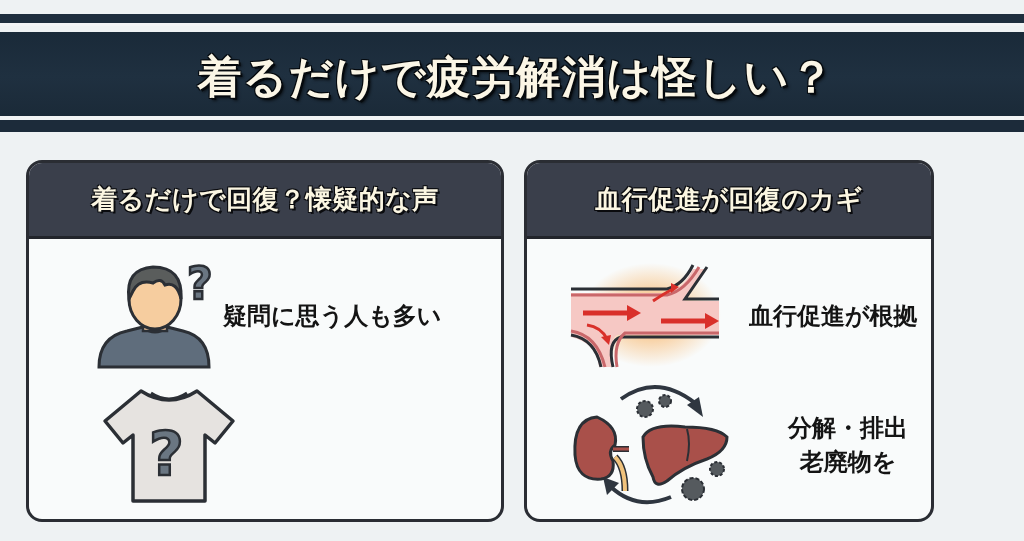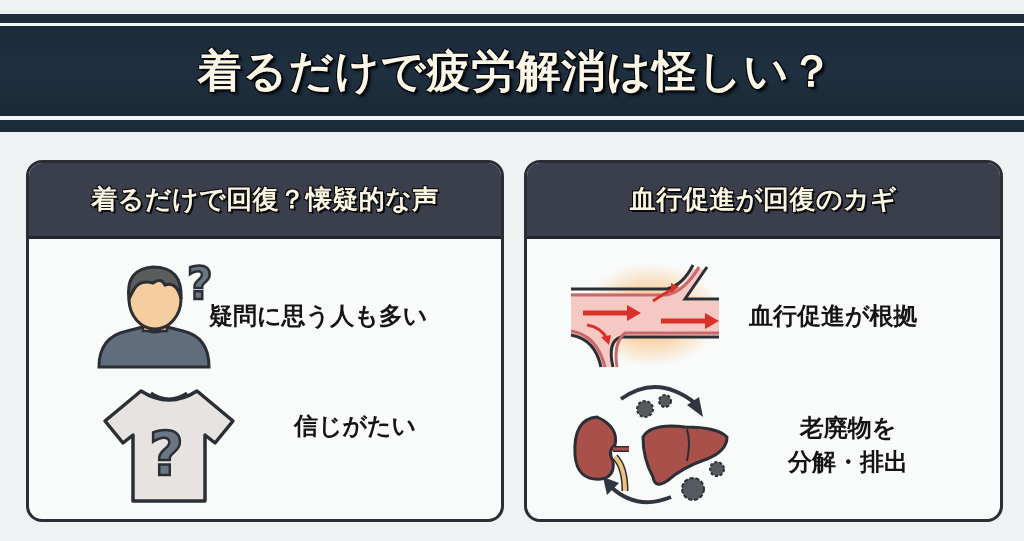--- a/index.html
+++ b/index.html
@@ -6,39 +6,39 @@
   html, body { width: 1024px; height: 541px; overflow: hidden; }
   body {
     background: #eef2f3;
     font-family: "DejaVu Sans", "Liberation Sans", sans-serif;
     position: relative;
   }
   
   .banner-top-band { position: absolute; left: 0; top: 14px; width: 1024px; height: 9px; background: #1e2e3d; }
   .banner-line-1 { position: absolute; left: 0; top: 23px; width: 1024px; height: 3px; background: #f2f4f5; }
   .banner-main {
-    position: absolute; left: 0; top: 26px; width: 1024px; height: 90px;
+    position: absolute; left: 0; top: 32px; width: 1024px; height: 90px;
     background: linear-gradient(180deg, #1a2a39 0%, #1f3040 50%, #1a2937 100%);
     display: flex; align-items: center; justify-content: center;
   }
   .banner-line-2 { position: absolute; left: 0; top: 116px; width: 1024px; height: 4px; background: #f2f4f5; }
   .banner-bottom-band { position: absolute; left: 0; top: 120px; width: 1024px; height: 12px; background: #1c2b3a; }
   .banner-title {
     color: #fbf6e6; font-weight: bold; font-size: 44px; letter-spacing: 1px;
     text-shadow: 2px 2px 0 #05090d, -1px -1px 0 #05090d, 1px -1px 0 #05090d, -1px 1px 0 #05090d, 3px 3px 3px rgba(0,0,0,0.6);
     padding-left: 8px;
   }
   
   .card {
     position: absolute; top: 160px; height: 362px;
     border: 3px solid #2a2d33; border-radius: 16px;
     background: #f9fbfb; overflow: hidden;
   }
   .card-left { left: 26px; width: 478px; }
-  .card-right { left: 524px; width: 479px; }
+  .card-right { left: 524px; width: 410px; }
   .card-header {
     height: 76px; background: #3a3f4b;
     border-bottom: 3px solid #22252b;
     display: flex; align-items: center; justify-content: center;
   }
   .card-title {
     color: #fbf6e2; font-weight: bold; font-size: 26px; letter-spacing: 0.5px;
     text-shadow: 2px 2px 0 #0a0b0e, -1px -1px 0 #0a0b0e, 1px -1px 0 #0a0b0e, -1px 1px 0 #0a0b0e;
   }
   .icon-box { position: absolute; }
@@ -70,33 +70,32 @@
 
       <rect x="52" y="56" width="24" height="16" fill="#f4c9a0" stroke="#2b2f35" stroke-width="2.5"></rect>
 
       <ellipse cx="64" cy="40" rx="26" ry="30" fill="#f6cd9f" stroke="#2b2f35" stroke-width="3"></ellipse>
 
       <path d="M38 40 Q34 10 62 8 Q92 8 90 40 Q86 22 74 26 Q70 18 62 24 Q48 20 42 32 Z" fill="#5a5d5c" stroke="#2b2f35" stroke-width="3"></path>
 
       <text x="96" y="40" font-family="DejaVu Sans, sans-serif" font-weight="bold" font-size="44" fill="#6a7682" stroke="#2b2f35" stroke-width="2.5">?</text>
     </svg>
   </div>
-  <div class="row-text" style="left:180px; top:136px;">
+  <div class="row-text" style="left:194px; top:136px;">
     <div>疑問に思う人も多い</div>
   </div>
 
   <div class="icon-box" style="left:72px; top:222px; width:136px; height:122px;">
     <svg width="136" height="122" viewBox="0 0 136 122">
       <path d="M40 6 Q68 24 96 6 L132 36 L114 58 L104 50 L104 116 L32 116 L32 50 L22 58 L4 36 Z" fill="#e6e3e0" stroke="#2b2f35" stroke-width="3.5" stroke-linejoin="round"></path>
       <path d="M50 8 Q68 20 86 8" fill="none" stroke="#2b2f35" stroke-width="3"></path>
       <text x="48" y="90" font-family="DejaVu Sans, sans-serif" font-weight="bold" font-size="60" fill="#6a7682" stroke="#2b2f35" stroke-width="2.5">?</text>
     </svg>
   </div>
   <div class="row-text" style="left:206px; top:246px; width:240px;">
-    <div>信じがたい</div>
   </div>
 </div>
 
 <div class="card card-right">
   <div class="card-header">
     <div class="card-title">血行促進が回復のカギ</div>
   </div>
 
   <div class="icon-box" style="left:40px; top:96px; width:170px; height:112px;">
     <svg width="170" height="112" viewBox="0 0 170 112">
@@ -149,16 +148,16 @@
       <path d="M76 60 Q84 46 118 50 Q150 50 160 60 Q160 74 140 82 Q116 90 100 104 Q88 112 86 100 Q76 82 76 60 Z" fill="#a9504a" stroke="#2b2f35" stroke-width="3"></path>
       <path d="M120 52 Q124 66 120 84" fill="none" stroke="#2b2f35" stroke-width="2"></path>
 
       <circle cx="78" cy="32" r="8" fill="#555a5e" stroke="#2b2f35" stroke-width="2" stroke-dasharray="3 2"></circle>
       <circle cx="98" cy="24" r="6" fill="#555a5e" stroke="#2b2f35" stroke-width="2" stroke-dasharray="3 2"></circle>
       <circle cx="150" cy="92" r="7" fill="#555a5e" stroke="#2b2f35" stroke-width="2" stroke-dasharray="3 2"></circle>
       <circle cx="126" cy="112" r="11" fill="#555a5e" stroke="#2b2f35" stroke-width="2" stroke-dasharray="4 2"></circle>
     </svg>
   </div>
   <div class="row-text" style="left:226px; top:248px; width:190px;">
+    <div>分解・排出</div>
     <div>老廃物を</div>
-    <div>分解・排出</div>
   </div>
 </div>
 
 </body></html>

